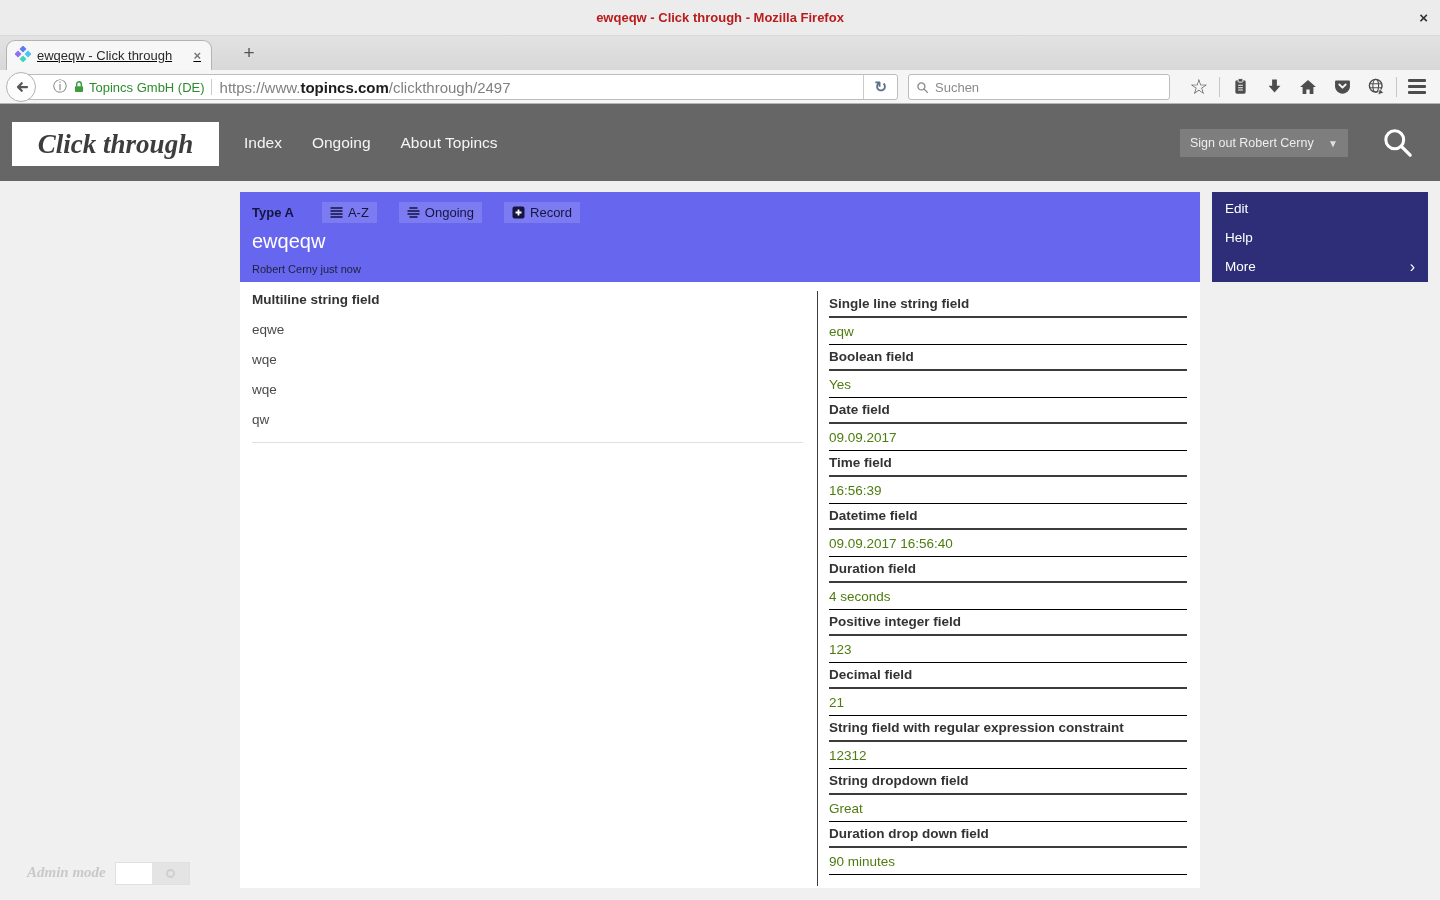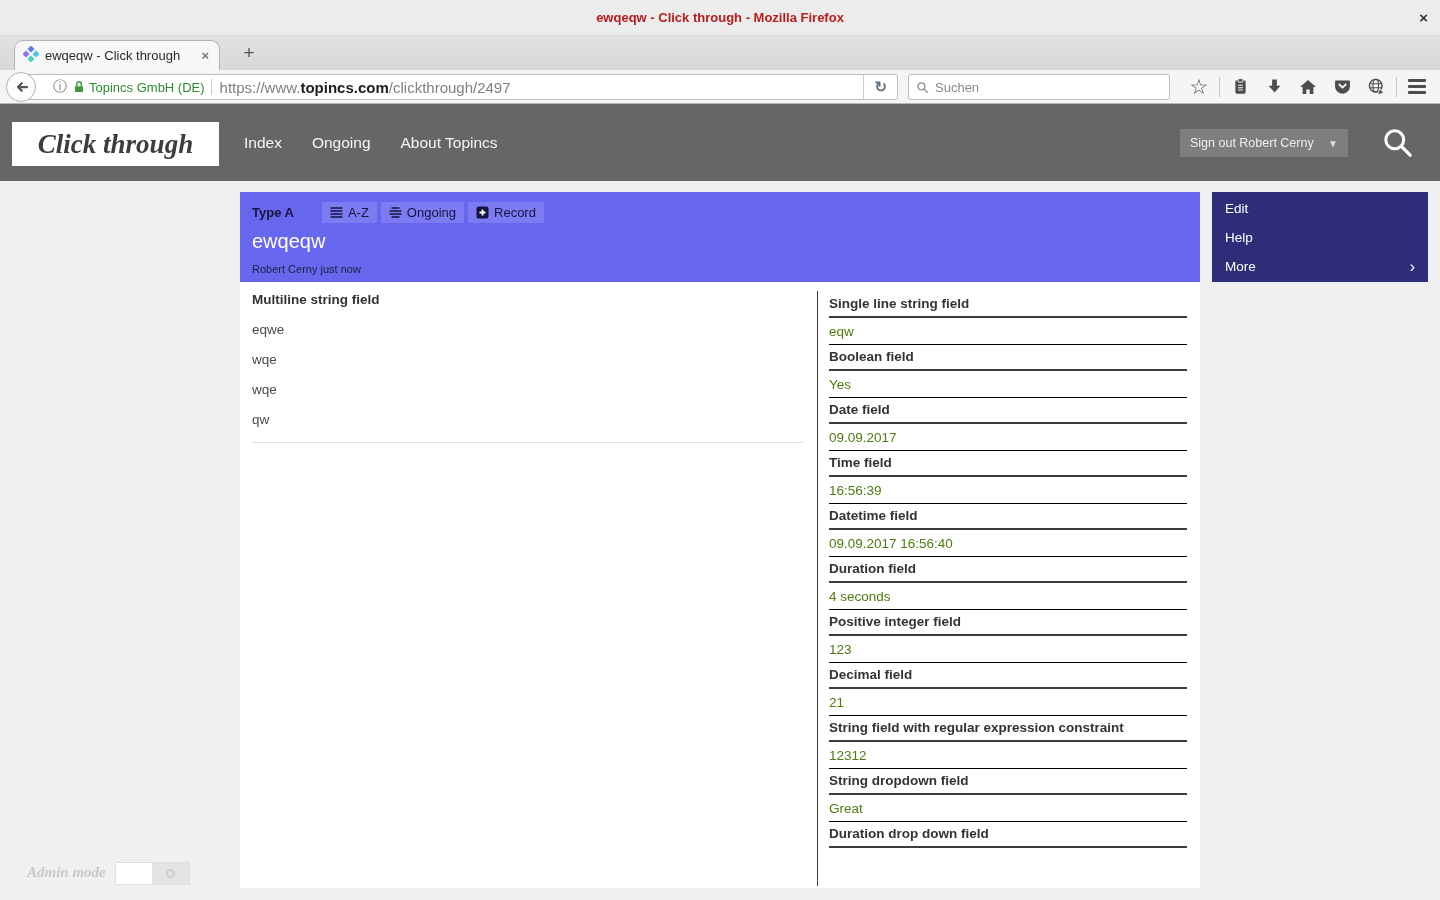--- a/index.html
+++ b/index.html
@@ -9,23 +9,23 @@
   
   .titlebar { position:absolute; top:0; left:0; width:1440px; height:36px;
     background:#ececec; border-bottom:1px solid #d9d9d9; }
   .titlebar .wtitle { width:100%; text-align:center; line-height:36px;
     font-size:13px; font-weight:bold; color:#b91c1c; }
   .win-close { position:absolute; right:12px; top:0; line-height:36px;
     font-size:15px; font-weight:bold; color:#333; cursor:default; }
 
   .tabstrip { position:absolute; top:36px; left:0; width:1440px; height:34px;
     background:linear-gradient(#e2e2e2,#d8d8d8); }
-  .tab { position:absolute; left:14px; top:4px; width:206px; height:30px;
+  .tab { position:absolute; left:6px; top:4px; width:206px; height:30px;
     background:#f7f7f7; border:1px solid #b3b3b3; border-bottom:none;
-    border-radius:9px 9px 0 0; display:flex; align-items:center; padding:8px 8px; }
+    border-radius:9px 9px 0 0; display:flex; align-items:center; padding:8px 8px;text-decoration:underline; }
   .tab .tlabel { flex:1; font-size:13px; color:#2b2b2b; white-space:nowrap;
     overflow:hidden; margin-left:6px; }
   .tab .tclose { color:#777; font-size:13px; font-weight:bold; padding:0 2px; }
   .newtab { position:absolute; left:236px; top:6px; font-size:19px; color:#555;
     width:26px; text-align:center; }
 
   .toolbar { position:absolute; top:70px; left:0; width:1440px; height:34px;
     background:#f5f5f5; border-bottom:1px solid #b5b5b5; }
   .backbtn { position:absolute; left:6px; top:2px; width:30px; height:30px;
     border:1px solid #b3b3b3; border-radius:50%; background:#fdfdfd; z-index:3;
@@ -229,21 +229,21 @@
     <svg width="33" height="33" viewBox="0 0 24 24">
       <circle cx="10" cy="10" r="6.5" stroke="#fff" stroke-width="2.2" fill="none"></circle>
       <path d="M15 15l6.2 6.2" stroke="#fff" stroke-width="2.4" stroke-linecap="round"></path>
     </svg>
   </div>
 </div>
 
 <div class="topic-header">
   <div class="throw">
     <span class="type-label">Type A</span>
-    <span id="topicPills" style="display:flex;gap:4px;">
+    <span id="topicPills" style="display:flex;gap:22px;">
         <span class="pill">
           <span>
             <svg width="13" height="13" viewBox="0 0 13 13">
               <path d="M0.5 2h12M0.5 5h12M0.5 8h12M0.5 11h12" stroke="#15153f" stroke-width="1.7"></path>
             </svg>
           </span>
           <span>A-Z</span>
         </span>
         <span class="pill">
           <span>
@@ -328,20 +328,21 @@
       <div class="field">
         <div class="flabel">String field with regular expression constraint</div>
         <div class="fvalue">12312</div>
       </div>
       <div class="field">
         <div class="flabel">String dropdown field</div>
         <div class="fvalue">Great</div>
       </div>
       <div class="field">
         <div class="flabel">Duration drop down field</div>
+        <div class="fvalue">90 minutes</div>
       </div>
     </div>
 </div>
 
 <div class="adminlabel">Admin mode</div>
 <div class="admintoggle">
   <span class="off"></span>
   <span class="on">
       <span class="knob"></span>
     </span>

